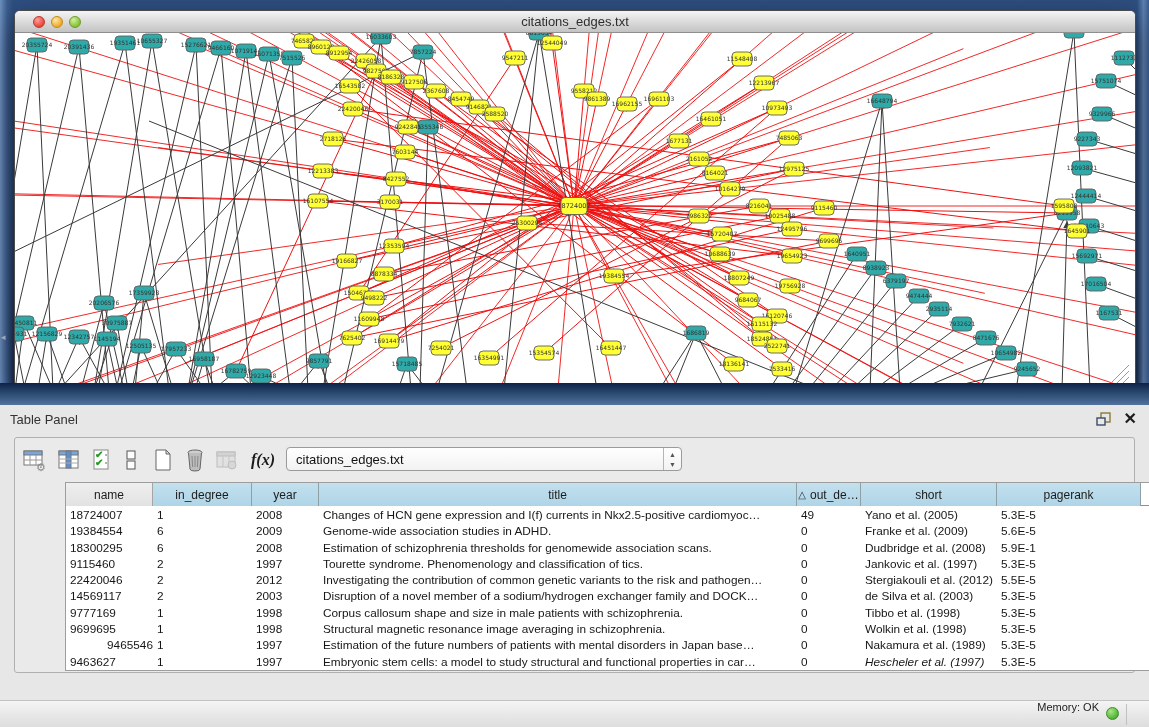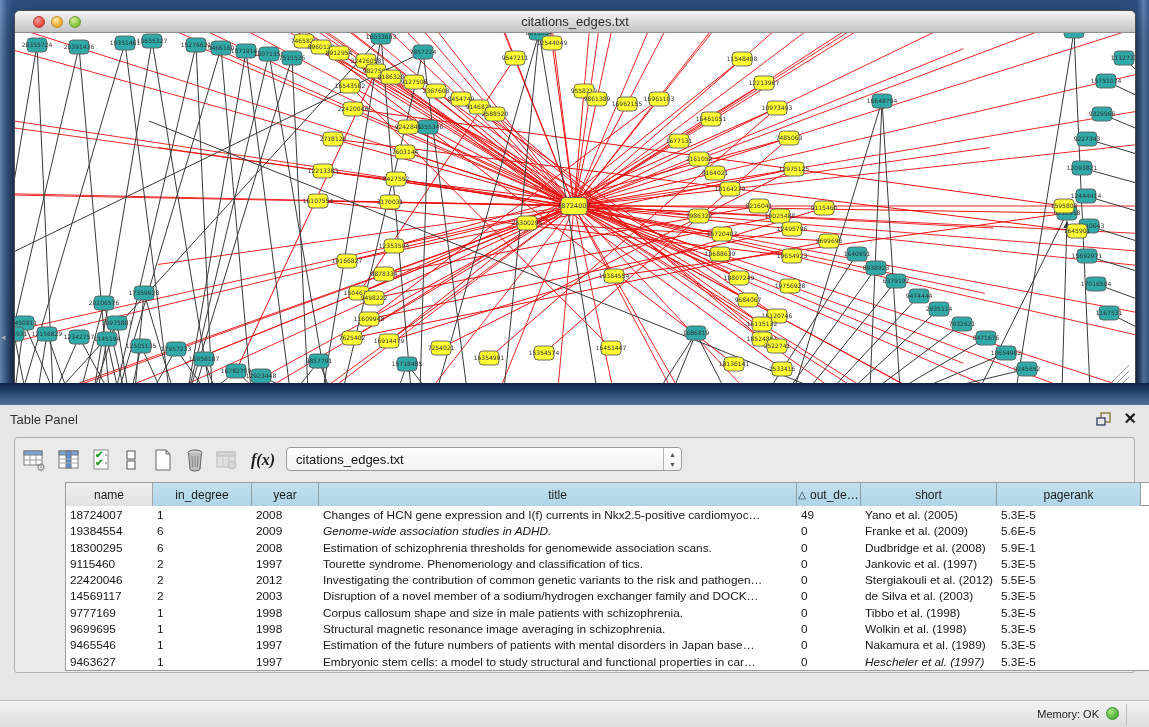--- a/index.html
+++ b/index.html
@@ -81,21 +81,21 @@
   .seg-group{display:inline-flex;border:1px solid #9a9a9a;border-radius:5px;overflow:hidden;
       box-shadow:0 1px 1px rgba(255,255,255,.8);}
   .seg{padding:3px 16px;font-size:13px;background:linear-gradient(180deg,#fdfdfd,#ededed);
       color:#222;border-right:1px solid #b5b5b5;cursor:pointer;}
   .seg:last-child{border-right:none;}
   .seg.active{background:linear-gradient(180deg,#8d8d8d,#6f6f6f);color:#f2f2f2;}
 
   
   #status-bar{position:absolute;left:0;top:700px;width:1149px;height:27px;
       border-top:1px solid #c2c2c2;background:linear-gradient(180deg,#f4f4f4,#dddddd);}
-  #mem-label{position:absolute;right:50px;top:7px;font-size:11px;color:#222;}
+  #mem-label{position:absolute;right:50px;top:0;font-size:11px;color:#222;}
   #mem-dot{position:absolute;right:30px;top:6px;width:13px;height:13px;border-radius:50%;
       background:radial-gradient(circle at 35% 30%,#a8e87e,#4caf38 75%);border:1px solid #3c8c2c;}
   #status-div{position:absolute;right:22px;top:3px;width:1px;height:21px;background:#c0c0c0;}
 
   .icon-svg{display:block;}
 </style>
 </head>
 <body>
 
 <div id="root">
@@ -1006,21 +1006,21 @@
               <div class="gcell" style="width: 67px;">2008</div>
               <div class="gcell" style="width: 478px;">Changes of HCN gene expression and I(f) currents in Nkx2.5-positive cardiomyoc…</div>
               <div class="gcell" style="width: 64px;">49</div>
               <div class="gcell" style="width: 136px;">Yano et al. (2005)</div>
               <div class="gcell" style="width: 144px;">5.3E-5</div>
             </div>
             <div class="grow">
               <div class="gcell" style="width: 87px;">19384554</div>
               <div class="gcell" style="width: 99px;">6</div>
               <div class="gcell" style="width: 67px;">2009</div>
-              <div class="gcell" style="width: 478px; font-style: italic;">Genome-wide association studies in ADHD.</div>
+              <div class="gcell" style="width: 478px;">Genome-wide association studies in ADHD.</div>
               <div class="gcell" style="width: 64px;">0</div>
               <div class="gcell" style="width: 136px;">Franke et al. (2009)</div>
               <div class="gcell" style="width: 144px;">5.6E-5</div>
             </div>
             <div class="grow">
               <div class="gcell" style="width: 87px;">18300295</div>
               <div class="gcell" style="width: 99px;">6</div>
               <div class="gcell" style="width: 67px;">2008</div>
               <div class="gcell" style="width: 478px;">Estimation of schizophrenia thresholds for genomewide association scans.</div>
               <div class="gcell" style="width: 64px;">0</div>
@@ -1066,21 +1066,21 @@
             <div class="grow">
               <div class="gcell" style="width: 87px;">9699695</div>
               <div class="gcell" style="width: 99px;">1</div>
               <div class="gcell" style="width: 67px;">1998</div>
               <div class="gcell" style="width: 478px;">Structural magnetic resonance image averaging in schizophrenia.</div>
               <div class="gcell" style="width: 64px;">0</div>
               <div class="gcell" style="width: 136px;">Wolkin et al. (1998)</div>
               <div class="gcell" style="width: 144px;">5.3E-5</div>
             </div>
             <div class="grow">
-              <div class="gcell" style="width: 87px;">9465546</div>
+              <div class="gcell" style="width: 87px; text-align: right;">9465546</div>
               <div class="gcell" style="width: 99px;">1</div>
               <div class="gcell" style="width: 67px;">1997</div>
               <div class="gcell" style="width: 478px;">Estimation of the future numbers of patients with mental disorders in Japan base…</div>
               <div class="gcell" style="width: 64px;">0</div>
               <div class="gcell" style="width: 136px;">Nakamura et al. (1989)</div>
               <div class="gcell" style="width: 144px;">5.3E-5</div>
             </div>
             <div class="grow">
               <div class="gcell" style="width: 87px;">9463627</div>
               <div class="gcell" style="width: 99px;">1</div>

